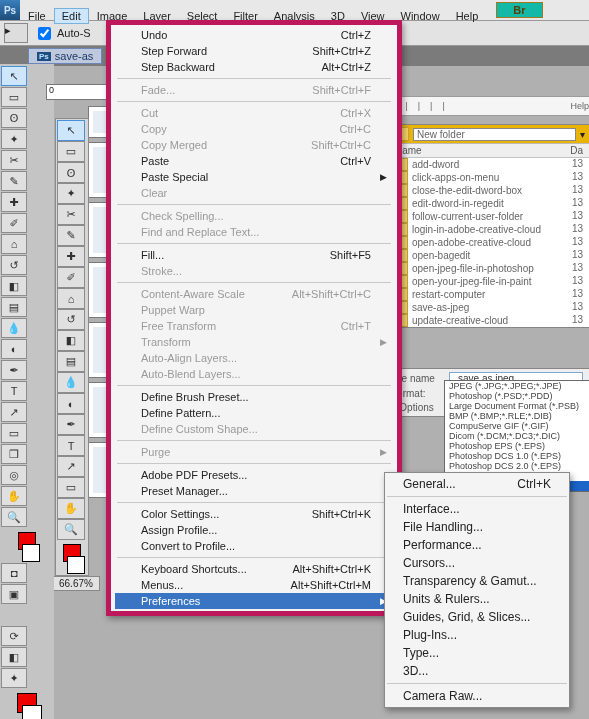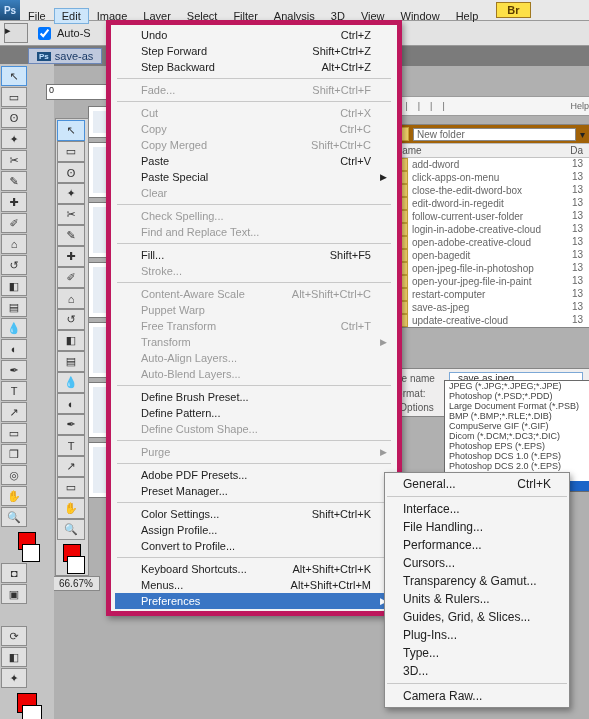--- a/index.html
+++ b/index.html
@@ -33,23 +33,23 @@
     cursor: default;
     margin-top: 12px;
   }
   .menubar .mitem.active {
     background: #cde6fb;
     border: 1px solid #7ab0de;
     padding: 1px 7px;
   }
   .menubar .br-badge {
     margin-left: 10px;
-    background: #fde047;
+    background: #14b8a6;
     color: #5c3d00;
-    padding: 1px 10px;
+    padding: 1px 16px;
     font-weight: bold;
     border: 1px solid #a07820;
   }
 
   
   .optionsbar {
     display: flex;
     align-items: center;
     background: #e3e3e3;
     height: 24px;
@@ -216,21 +216,21 @@
     background:#fff;
     border:1px solid #858585;
     z-index:3;
     font-size:10px;
   }
   .filebrowser .pathbar {
     display:flex; align-items:center;
     border-bottom:1px solid #bbb;
     padding:2px 4px;
     gap:4px;
-    background:#a16207;
+    background:#eab308;
   }
   .filebrowser .pathbar .foldericon{width:14px;height:12px;background:#f5d36b;border:1px solid #c9a437;}
   .filebrowser .pathbar .pathfield{flex:1;background:#fff;border:1px solid #888;padding:0 3px;color:#666;}
   .filebrowser .listhead{
     display:flex; justify-content:space-between;
     border-bottom:1px solid #c3c3c3;
     padding:1px 6px;
     background:#efefef;
     color:#555;
   }

